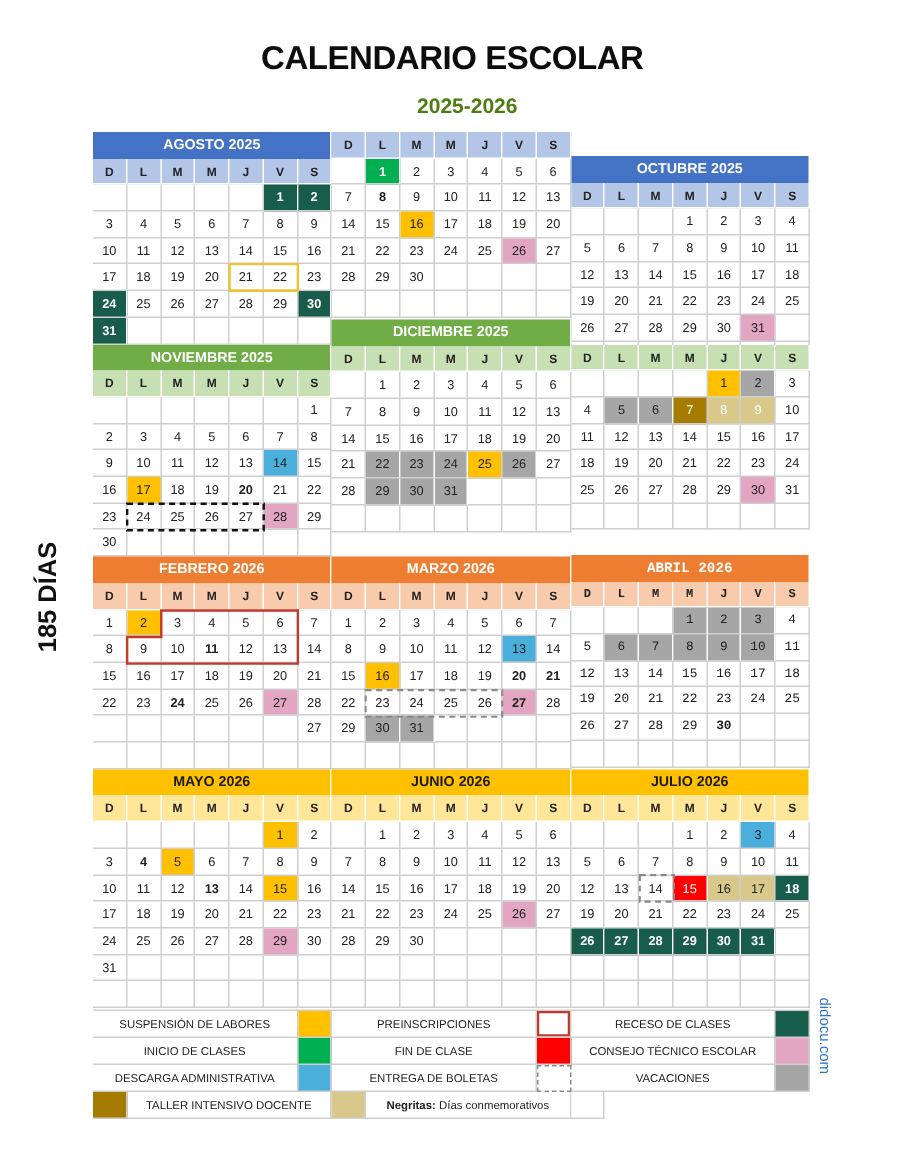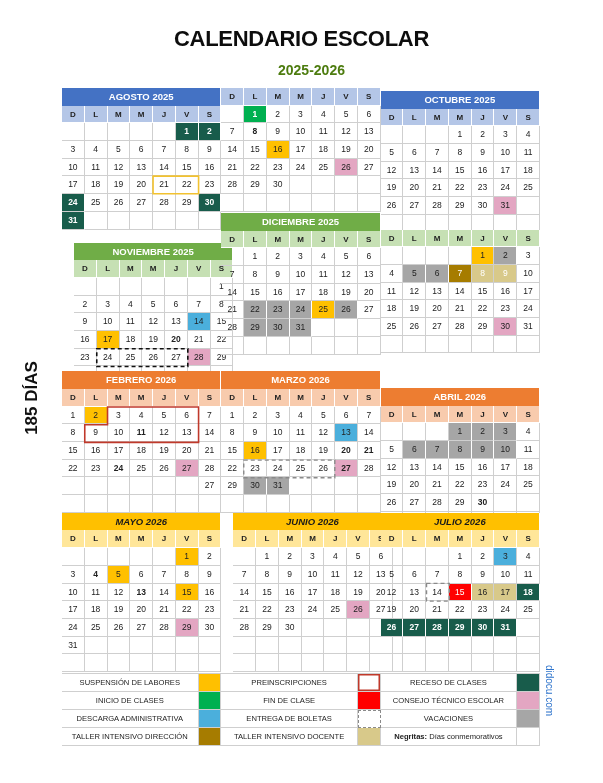--- a/index.html
+++ b/index.html
@@ -28,21 +28,21 @@
   #calendar { position: absolute; left: 62px; top: 88px; width: 478px; }
   .month { position: absolute; }
   .mhead {
     height: 17.7px; line-height: 17.7px; text-align: center; font-size: 9.5px; font-weight: bold;
     color: #fff; border-right: 1px solid #ffffff;
   }
   .theme-gold .mhead { color: #1a1a1a; }
   .theme-blue .mhead { background: #4472C4; }
   .theme-green .mhead { background: #70AD47; }
   .theme-orange .mhead { background: #ED7D31; }
-  .theme-gold .mhead { background: #FFC000; font-style: italic; }
+  .theme-gold .mhead { background: #FFC000; }
   .row { display: grid; grid-template-columns: repeat(7, 1fr); height: 17.7px; }
   .cell {
     height: 17.7px; line-height: 17px; text-align: center; font-size: 8.5px;
     border-right: 1px solid #cfcfcf; border-bottom: 1px solid #cfcfcf; color: #222;
   }
   .dayrow .cell { font-weight: bold; font-size: 8px; color: #222; border-bottom: 1px solid #ffffff; border-right: 1px solid #ffffff; }
   .theme-blue .dayrow .cell { background: #B4C6E7; }
   .theme-green .dayrow .cell { background: #C6E0B4; }
   .theme-orange .dayrow .cell { background: #F8CBAD; }
   .theme-gold .dayrow .cell { background: #FFE699; }
@@ -210,21 +210,21 @@
       <div class="row">
         <div class="cell"></div>
         <div class="cell"></div>
         <div class="cell"></div>
         <div class="cell"></div>
         <div class="cell"></div>
         <div class="cell"></div>
         <div class="cell"></div>
       </div>
     </div>
-    <div class="month theme-blue" style="left: 318.667px; top: 3px; width: 159.333px;">
+    <div class="month theme-blue" style="left: 318.667px; top: 16px; width: 159.333px;">
       <div class="mhead">OCTUBRE 2025</div>
       <div class="row dayrow">
         <div class="cell">D</div>
         <div class="cell">L</div>
         <div class="cell">M</div>
         <div class="cell">M</div>
         <div class="cell">J</div>
         <div class="cell">V</div>
         <div class="cell">S</div>
       </div>
@@ -276,21 +276,21 @@
       <div class="row">
         <div class="cell"></div>
         <div class="cell"></div>
         <div class="cell"></div>
         <div class="cell"></div>
         <div class="cell"></div>
         <div class="cell"></div>
         <div class="cell"></div>
       </div>
     </div>
-    <div class="month theme-green" style="left: 12px; top: 141.6px; width: 159.333px; margin-top: 13px;">
+    <div class="month theme-green" style="left: 0px; top: 141.6px; width: 159.333px;">
       <div class="mhead">NOVIEMBRE 2025</div>
       <div class="row dayrow">
         <div class="cell">D</div>
         <div class="cell">L</div>
         <div class="cell">M</div>
         <div class="cell">M</div>
         <div class="cell">J</div>
         <div class="cell">V</div>
         <div class="cell">S</div>
       </div>
@@ -614,21 +614,21 @@
         <div class="cell"></div>
         <div class="cell"></div>
         <div class="cell"></div>
         <div class="cell"></div>
         <div class="cell"></div>
       </div>
       <svg class="outlines" width="159.33333333333334" height="106.19999999999999" style="top: 35.4px;">
         <polygon points="22.76,53.10 113.81,53.10 113.81,70.80 22.76,70.80" fill="none" stroke="#8a8a8a" stroke-width="1.4" stroke-dasharray="4 3"></polygon>
       </svg>
     </div>
-    <div class="month theme-orange" style="left: 318.667px; top: 300px; width: 159.333px;">
+    <div class="month theme-orange" style="left: 318.667px; top: 282px; width: 159.333px; font-family: Liberation Mono, monospace;">
       <div class="mhead">ABRIL 2026</div>
       <div class="row dayrow">
         <div class="cell">D</div>
         <div class="cell">L</div>
         <div class="cell">M</div>
         <div class="cell">M</div>
         <div class="cell">J</div>
         <div class="cell">V</div>
         <div class="cell">S</div>
       </div>
@@ -755,21 +755,21 @@
       <div class="row">
         <div class="cell"></div>
         <div class="cell"></div>
         <div class="cell"></div>
         <div class="cell"></div>
         <div class="cell"></div>
         <div class="cell"></div>
         <div class="cell"></div>
       </div>
     </div>
-    <div class="month theme-gold" style="left: 159.333px; top: 424.8px; width: 159.333px; margin-left: 12px;">
+    <div class="month theme-gold" style="left: 159.333px; top: 424.8px; width: 159.333px;">
       <div class="mhead">JUNIO 2026</div>
       <div class="row dayrow">
         <div class="cell">D</div>
         <div class="cell">L</div>
         <div class="cell">M</div>
         <div class="cell">M</div>
         <div class="cell">J</div>
         <div class="cell">V</div>
         <div class="cell">S</div>
       </div>
@@ -935,20 +935,19 @@
     </div>
     <div class="lrow">
       <div class="llabel">DESCARGA ADMINISTRATIVA</div>
       <div class="lsw" style="background: rgb(75, 175, 220);"></div>
       <div class="llabel">ENTREGA DE BOLETAS</div>
       <div class="lsw sw-dashed"></div>
       <div class="llabel">VACACIONES</div>
       <div class="lsw" style="background: rgb(166, 166, 166);"></div>
     </div>
     <div class="lrow">
-      <div class="llabel">TALLER INTENSIVO DIRECCIÓN</div>
       <div class="lsw" style="background: rgb(166, 124, 0);"></div>
       <div class="llabel">TALLER INTENSIVO DOCENTE</div>
       <div class="lsw" style="background: rgb(216, 201, 138);"></div>
       <div class="llabel"><b>Negritas:</b> Días conmemorativos</div>
       <div class="lsw sw-none"></div>
     </div>
   </div>
 
 </body></html>

